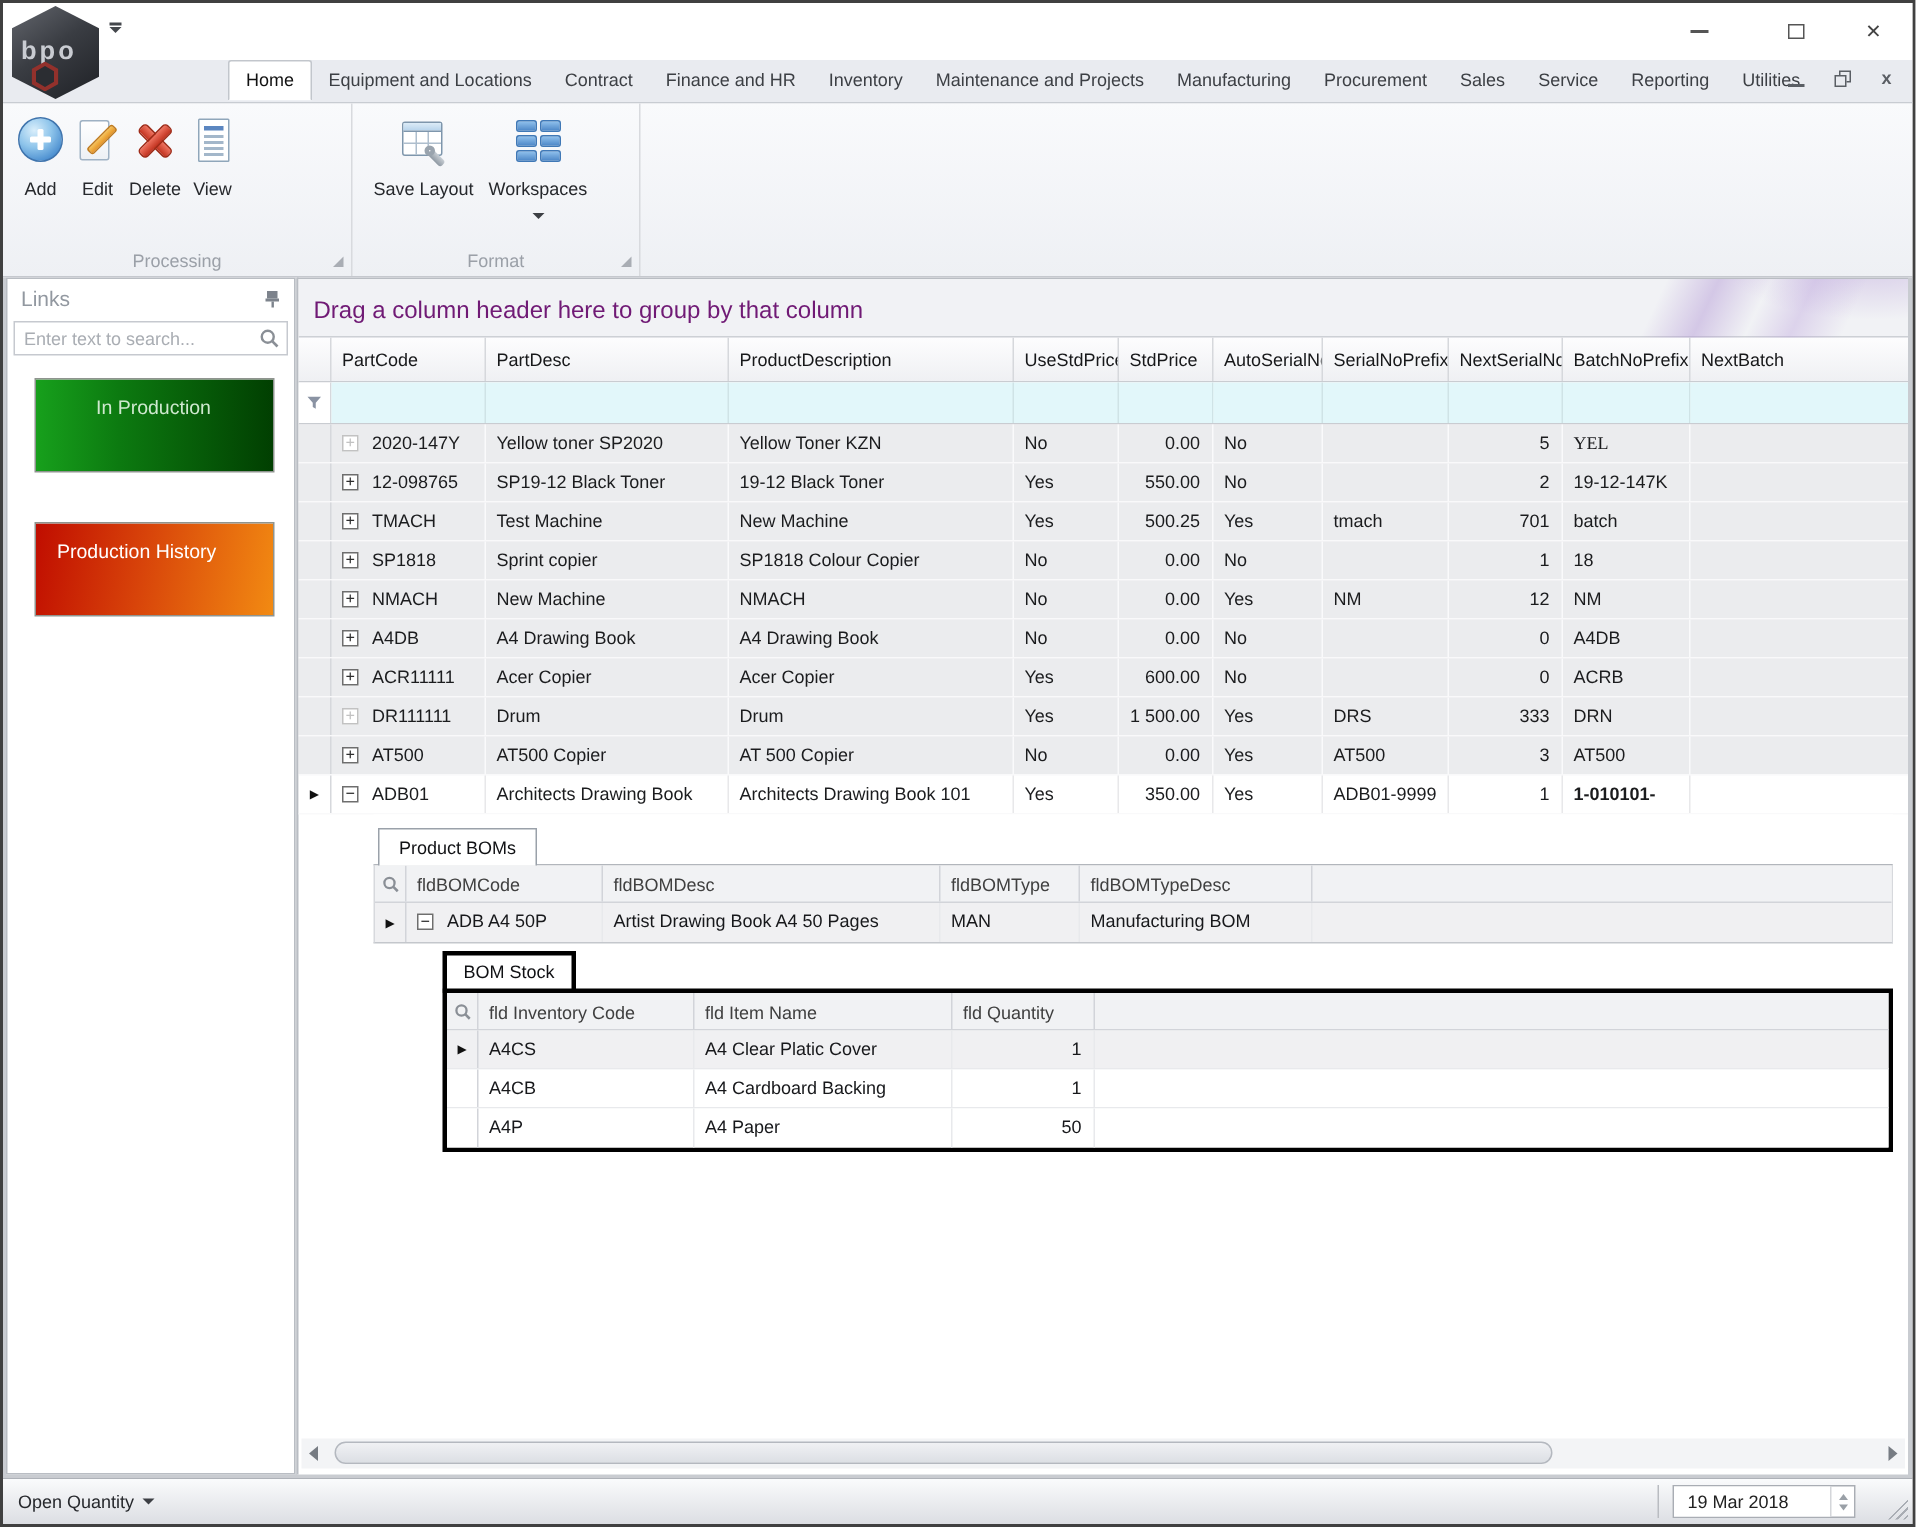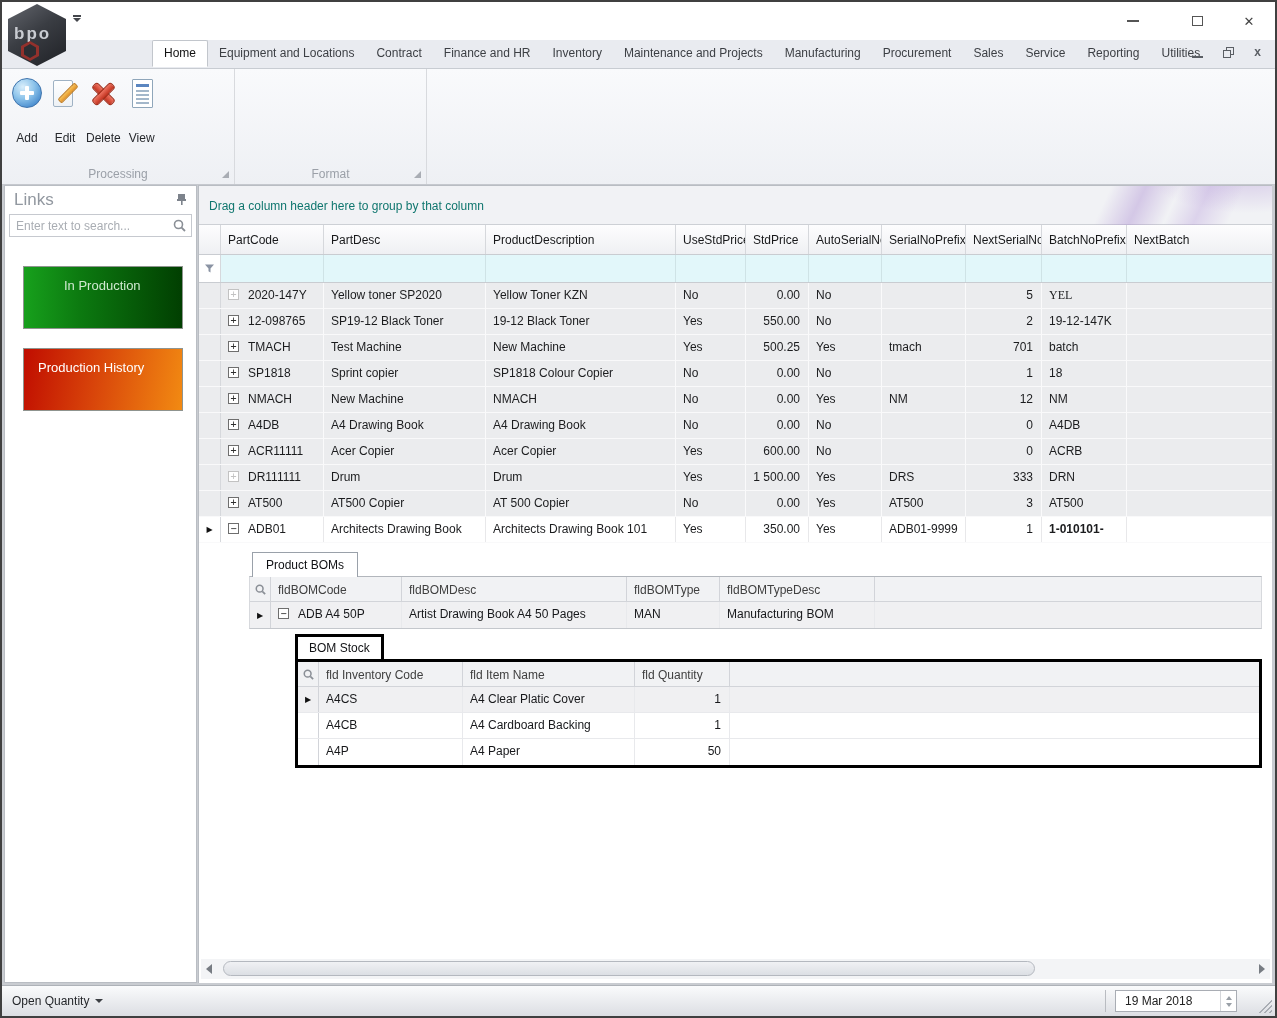--- a/index.html
+++ b/index.html
@@ -36,21 +36,21 @@
   .mdi .m-rest { position:relative; width:11px; height:11px; }
   .mdi .m-rest i { position:absolute; left:0; bottom:0; width:8px; height:8px; border:1px solid #5a5e64; background:#e9ebf0; }
   .mdi .m-rest b { position:absolute; right:0; top:0; width:8px; height:8px; border:1px solid #5a5e64; }
   .mdi .m-x { font-size:12px; font-weight:bold; color:#5a5e64; line-height:11px; }
 
   
   .ribbon { position:absolute; left:0; top:67px; right:0; height:116px; background:linear-gradient(#f9fafc,#eef0f4); border-bottom:1px solid #c5c8ce; }
   .rgroup { position:absolute; top:0; bottom:0; border-right:1px solid #d8dade; }
   .rg-1 { left:0; width:233px; } .rg-2 { left:233px; width:192px; } .rg-3 { left:425px; width:70px; }
   .rbtns { display:flex; padding:6px 6px 0 8px; gap:4px; }
-  .rbtn { display:flex; flex-direction:column; align-items:center; gap:20px; padding-top:2px; }
+  .rbtn { display:flex; flex-direction:column; align-items:center; gap:8px; padding-top:2px; }
   .rbtn .lbl { font-size:12px; color:#26282c; white-space:nowrap; }
   .glabel { position:absolute; left:0; right:0; bottom:3px; text-align:center; font-size:12px; color:#9ba0a8; }
   .launcher { position:absolute; right:5px; bottom:6px; width:0; height:0; border-left:7px solid transparent; border-bottom:7px solid #a9adb4; }
 
   .ic { width:34px; height:34px; position:relative; }
   
   .ic-add .circle { position:absolute; left:2px; top:1px; width:30px; height:30px; border-radius:50%;
      background:radial-gradient(circle at 35% 28%,#d9eefb 0%,#8fc5eb 42%,#4c8fd0 78%,#3b7cc0 100%); border:1px solid #3f74ad; }
   .ic-add .h { position:absolute; left:10px; top:14px; width:14px; height:4px; background:#fff; border-radius:1px; }
   .ic-add .v { position:absolute; left:15px; top:9px; width:4px; height:14px; background:#fff; border-radius:1px; }
@@ -73,31 +73,31 @@
   .ic-save .ring { position:absolute; right:9px; bottom:7px; width:7px; height:7px; border:3px solid #99a3ad; border-radius:50%; background:#fff; }
   .ic-save .stem { position:absolute; right:2px; bottom:3px; width:12px; height:5px; background:linear-gradient(#c8ced4,#8f99a3); transform:rotate(45deg); border-radius:2px; }
   
   .ic-ws { display:grid; grid-template-columns:14px 14px; grid-auto-rows:8px; gap:2px; padding:3px 0 0 2px; }
   .ic-ws i { background:linear-gradient(#8fc0ec,#4e88c8); border:1px solid #3f78b6; border-radius:2px; }
   .ddarrow { width:0; height:0; border-left:4px solid transparent; border-right:4px solid transparent; border-top:4px solid #3c3f44; margin-top:1px; }
 
   
   .main { position:absolute; left:0; right:0; top:183px; bottom:31px; background:#c9ccd1; }
   .sidebar { position:absolute; left:2px; top:0; width:193px; bottom:2px; background:#fff; border:1px solid #b9bdc3; }
-  .sb-head { height:27px; line-height:27px; padding:0 9px; color:#9298a0; font-size:17px; position:relative; }
+  .sb-head { height:27px; line-height:27px; padding:0 9px; color:#9298a0; font-size:14px; position:relative; }
   .sb-search { margin:1px 4px 0; height:23px; border:1px solid #c6c9cf; background:#fff; position:relative; }
   .sb-search input { border:0; outline:0; width:100%; height:100%; padding:0 22px 0 6px; font-size:12px; color:#555; background:transparent; }
   .sb-search input::placeholder { color:#a9adb3; }
   .sb-link { position:absolute; left:18px; right:13px; height:63px; border:1px solid #8f948f; padding:11px 0 0 14px; font-size:13px; cursor:pointer; }
-  .link-1 { top:80px; background:linear-gradient(to right,#17a01c 0%,#0c7a10 35%,#013f01 100%); color:#cfe9cf;padding-left:40px; }
+  .link-1 { top:66px; background:linear-gradient(to right,#17a01c 0%,#0c7a10 35%,#013f01 100%); color:#cfe9cf;padding-left:40px; }
   .link-2 { top:162px; background:linear-gradient(100deg,#c00d00 0%,#d8440a 45%,#f28a12 100%); color:#ffffff; }
 
   .gridpanel { position:absolute; left:196px; top:0; right:3px; bottom:2px; background:#fff; border-left:1px solid #b9bdc3; border-top:1px solid #b9bdc3; overflow:hidden; }
   .groupband { height:39px; background:#f1f2f5; position:relative; border-bottom:1px solid #cdd0d5; }
-  .groupband .hint { position:absolute; left:10px; top:13px; font-size:12px; color:#0f766e; }
+  .groupband .hint { position:absolute; left:10px; top:13px; font-size:16px; color:#701a75; }
   .swoosh { position:absolute; right:0; top:0; width:230px; height:39px;
      background:linear-gradient(115deg, transparent 28%, rgba(176,148,212,.45) 42%, transparent 56%, rgba(186,160,220,.38) 68%, transparent 82%),
                 radial-gradient(140px 50px at 90% -20%, rgba(170,140,210,.35), transparent 70%); }
 
   .hdrrow { display:flex; height:30px; border-bottom:1px solid #c9ccd1; background:linear-gradient(#fdfdfe,#eff0f3); }
   .ind { width:22px; flex:none; border-right:1px solid #d6d8dc; display:flex; align-items:center; justify-content:center; }
   .hcell { flex:none; padding:8px 0 0 7px; font-size:12px; color:#17181a; border-right:1px solid #d6d8dc; white-space:nowrap; overflow:hidden; }
   .filterrow { display:flex; height:28px; border-bottom:1px solid #c9ccd1; background:#fff; }
   .fcell { flex:none; background:#e2f7fa; border-right:1px solid #cfe3e6; }
   .grow { display:flex; height:26px; background:#ebecee; border-bottom:1px solid #f9f9fa; }
@@ -219,20 +219,47 @@
               <div class="ln" style="top:25px"></div>
           </div>
           <span class="lbl">View</span>
         </div>
       </div>
       <div class="glabel">Processing</div>
       <div class="launcher"></div>
     </div>
 
     <div class="rgroup rg-2">
+      <div class="rbtns" style="padding-left:14px; gap:10px;">
+        <div class="rbtn">
+          <div class="ic ic-save">
+            <div class="tbl">
+                <div class="hd"></div>
+                <div class="v1"></div>
+                <div class="v2"></div>
+                <div class="r1"></div>
+              </div>
+            <div class="stem"></div>
+              <div class="ring"></div>
+          </div>
+          <span class="lbl">Save Layout</span>
+        </div>
+        <div class="rbtn">
+          <div class="ic ic-ws">
+              <i></i>
+              <i></i>
+              <i></i>
+              <i></i>
+              <i></i>
+              <i></i>
+            </div>
+          <span class="lbl">Workspaces</span>
+          <div class="ddarrow"></div>
+        </div>
+      </div>
       <div class="glabel">Format</div>
       <div class="launcher"></div>
     </div>
 
   </div>
 
   <div class="main">
 
     <div class="sidebar">
       <div class="sb-head">

